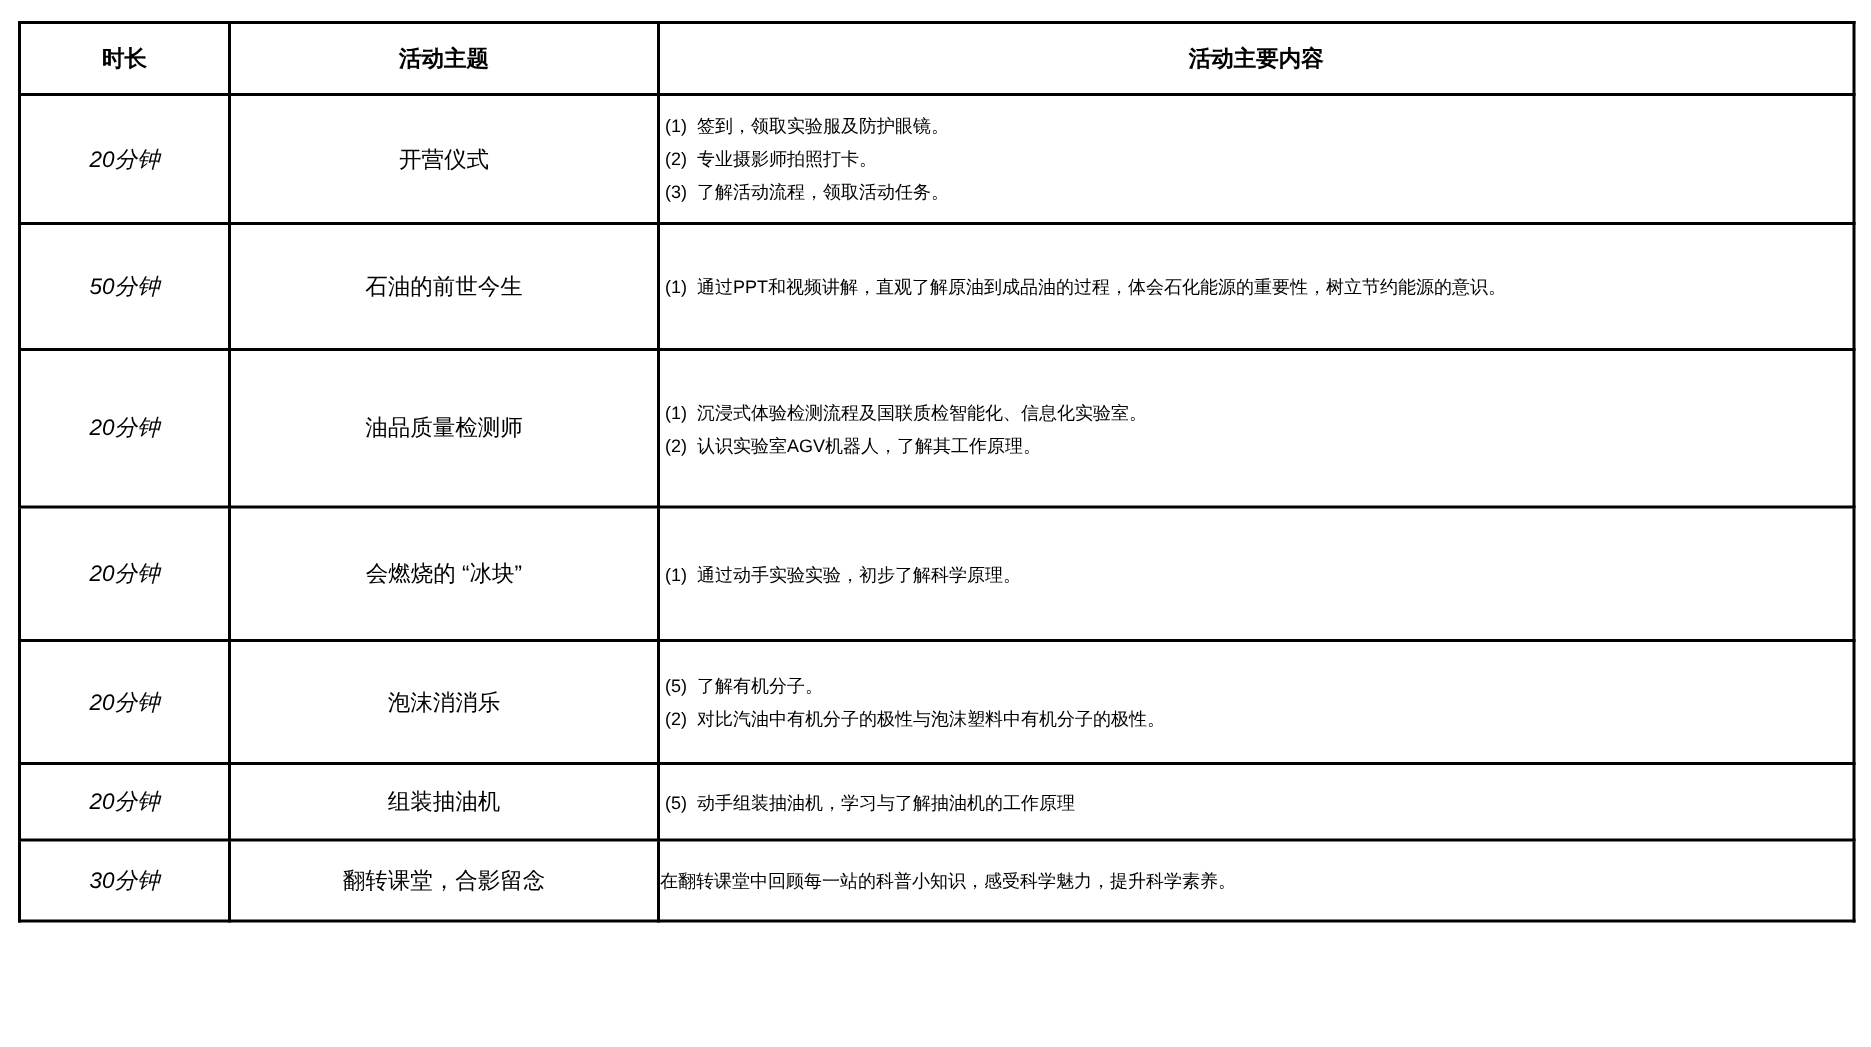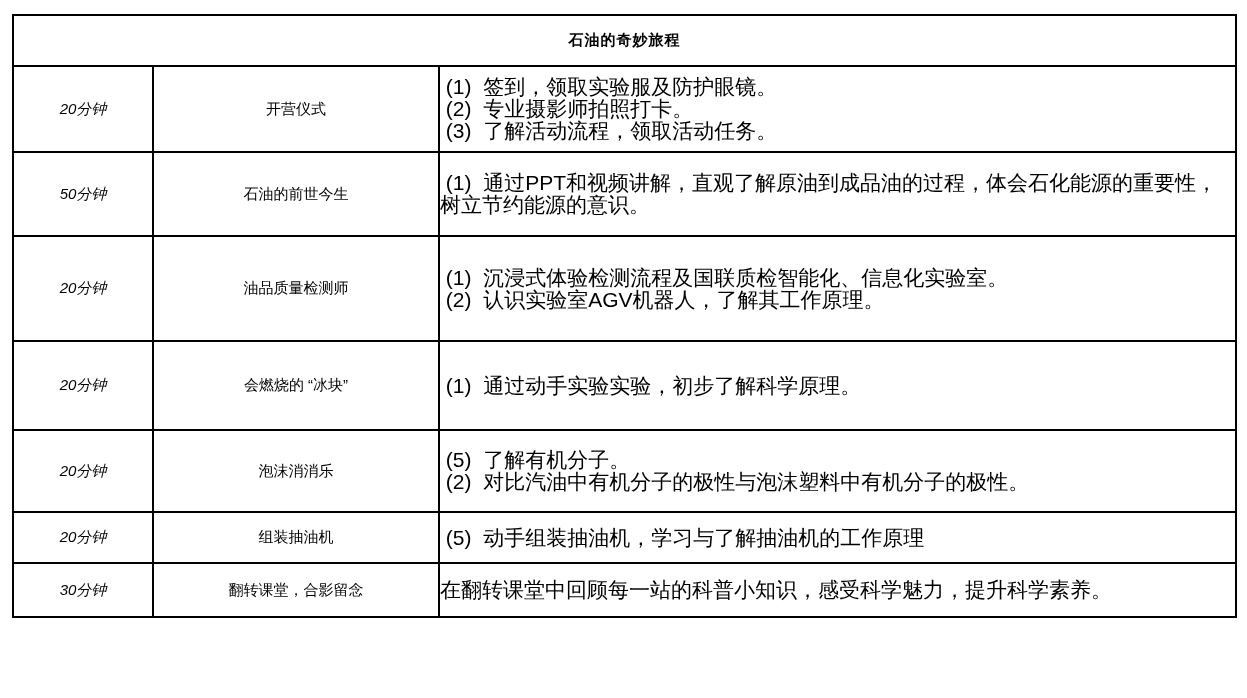--- a/index.html
+++ b/index.html
@@ -53,21 +53,21 @@
     text-align: center;
     font-size: 15px;
   }
   .content-cell {
     text-align: left;
     padding: 4px 10px 4px 6px;
   }
   .content-line {
     white-space: pre-wrap;
     line-height: 22px;
-    font-size: 21px;
+    font-size: 12px;
   }
   
   .row-1 td { height: 84px; }
   .row-2 td { height: 82px; }
   .row-3 td { height: 103px; }
   .row-4 td { height: 87px; }
   .row-5 td { height: 80px; }
   .row-6 td { height: 49px; }
   .row-7 td { height: 52px; }
 </style>
@@ -76,24 +76,26 @@
 
 <div class="table-wrap">
   <table class="schedule">
     <colgroup>
       <col style="width:140px">
       <col style="width:286px">
       <col style="width:797px">
     </colgroup>
 
     <tbody>
-        <tr>
-      <td class="title-cell" colspan="3">石油的奇妙旅程</td>
+
+    <tr>
+      <td class="header-cell">时长</td>
+      <td class="header-cell">活动主题</td>
+      <td class="header-cell">活动主要内容</td>
     </tr>
-
 
     <tr class="row-1">
       <td class="duration-cell">20分钟</td>
       <td class="theme-cell">开营仪式</td>
       <td class="content-cell">
         <div class="content-line"> (1)  签到，领取实验服及防护眼镜。</div>
         <div class="content-line"> (2)  专业摄影师拍照打卡。</div>
         <div class="content-line"> (3)  了解活动流程，领取活动任务。</div>
       </td>
     </tr>

